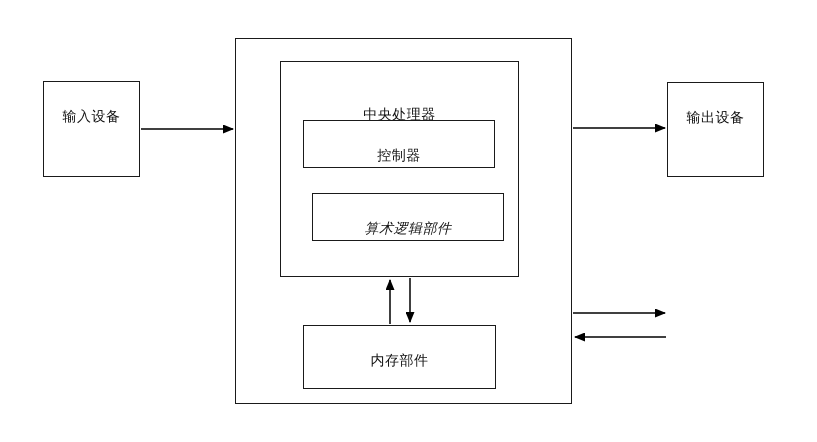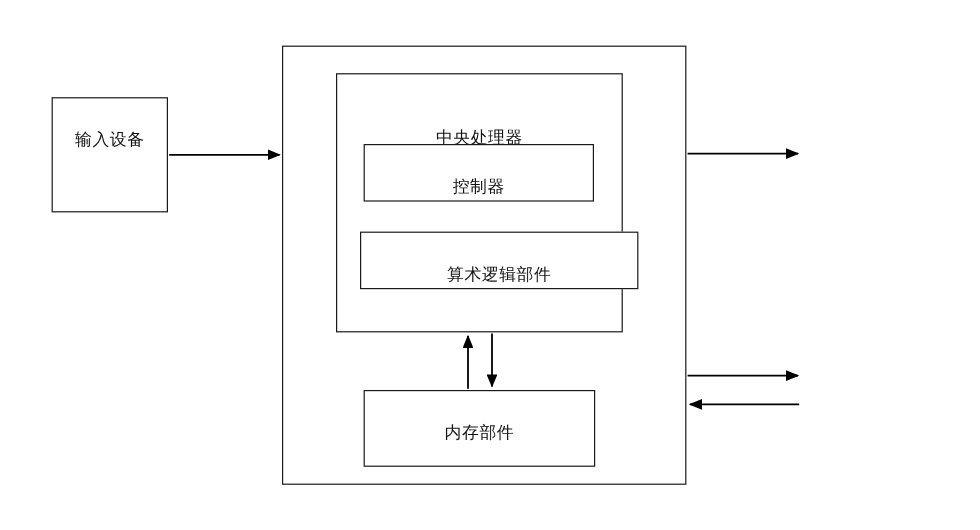--- a/index.html
+++ b/index.html
@@ -29,21 +29,21 @@
   }
 
   .lbl { white-space: pre-line; margin-top: 24px; }
 
   
   .node-input     { left: 43px;  top: 81px;  width: 97px;  height: 96px; }
   .node-system    { left: 235px; top: 38px;  width: 337px; height: 366px; }
   .node-cpu       { left: 280px; top: 61px;  width: 239px; height: 216px;
                     align-items: flex-start; padding-top: 18px; }
   .node-controller{ left: 303px; top: 120px; width: 192px; height: 48px; }
-  .node-alu       { left: 300px; top: 193px; width: 232px; height: 48px; }
+  .node-alu       { left: 312px; top: 193px; width: 192px; height: 48px; font-style: italic; }
   .node-memory    { left: 303px; top: 325px; width: 193px; height: 64px; }
   .node-output    { left: 667px; top: 82px;  width: 97px;  height: 95px; }
   .node-aux       { left: 667px; top: 277px; width: 97px;  height: 95px; }
 
   .edges-layer {
     position: absolute;
     inset: 0;
     width: 817px;
     height: 442px;
     pointer-events: none;
@@ -73,20 +73,23 @@
   </div>
 
   <div class="box node-memory">
     <span class="lbl">内存部件</span>
   </div>
 
   <div class="box node-input">
     <span class="lbl">输入设备</span>
   </div>
 
+  <div class="box node-output">
+    <span class="lbl">输出设备</span>
+  </div>
 
 
   <svg class="edges-layer" viewBox="0 0 817 442" xmlns="http://www.w3.org/2000/svg">
     <defs>
       <marker id="arrow" markerUnits="userSpaceOnUse" markerWidth="11" markerHeight="9" refX="10" refY="4.5" orient="auto">
         <path d="M0,0 L11,4.5 L0,9 Z" fill="#000000"></path>
       </marker>
     </defs>
 
     <line x1="141" y1="129" x2="233" y2="129" marker-end="url(#arrow)"></line>

